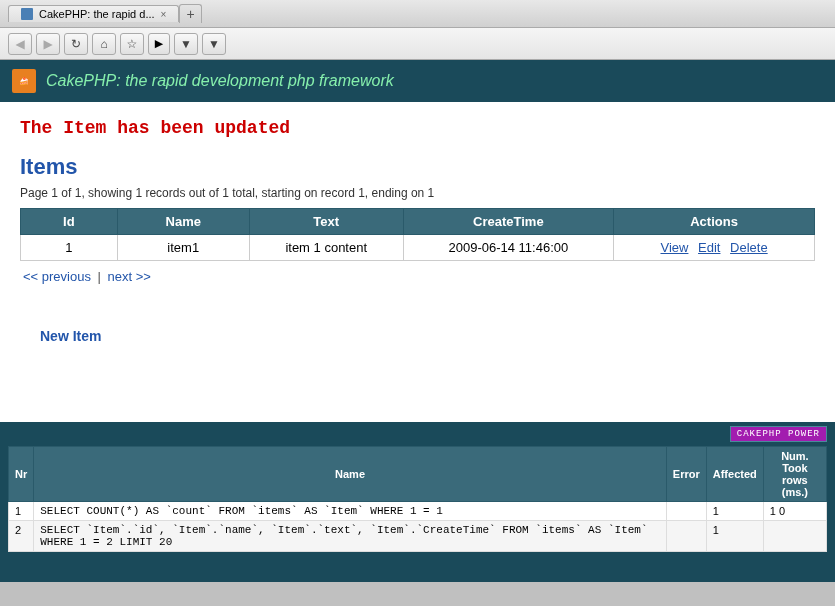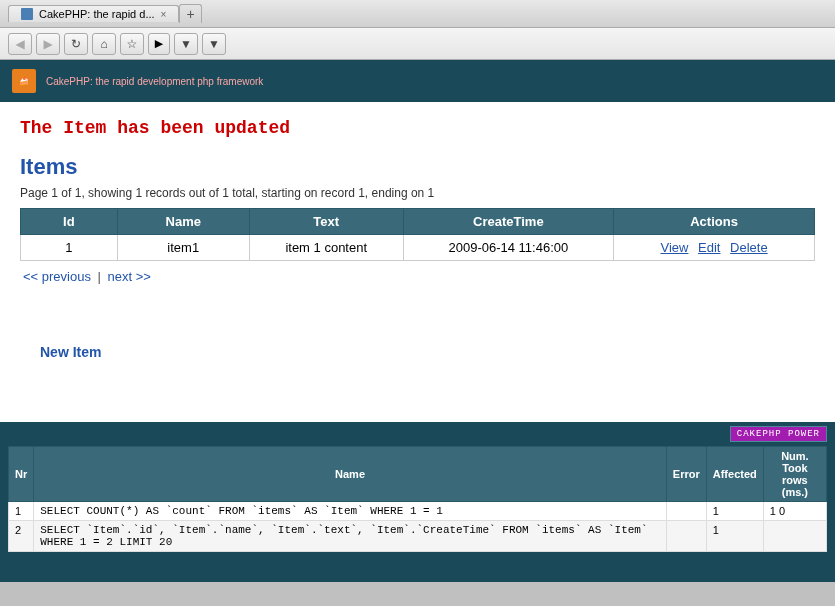--- a/index.html
+++ b/index.html
@@ -101,22 +101,23 @@
       height: 42px;
     }
     .app-logo {
       width: 24px; height: 24px;
       background: #e88020;
       border-radius: 2px;
       display: flex; align-items: center; justify-content: center;
       font-size: 8px; color: white; font-weight: bold;
     }
     .app-title {
-      color: #fca5a5;
-      font-size: 10px;
+      color: #86efac;
+      font-size: 16px;
+      font-style: italic;
     }
 
     
     .page-content {
       background: white;
       padding: 16px 20px;
       min-height: 320px;
     }
     .success-message {
       color: #cc0000;
@@ -175,21 +176,21 @@
     .pagination-nav a {
       color: #2255aa;
       text-decoration: none;
     }
 
     
     .new-item-link {
       color: #2255aa;
       font-size: 14px;
       font-weight: bold;
-      margin-top: 36px;
+      margin-top: 20px;
       display: inline-block;
       text-decoration: none;
       cursor: pointer;
       padding-left: 20px;
     }
 
     
     .debug-footer {
       background: #1a4a5a;
       min-height: 160px;

